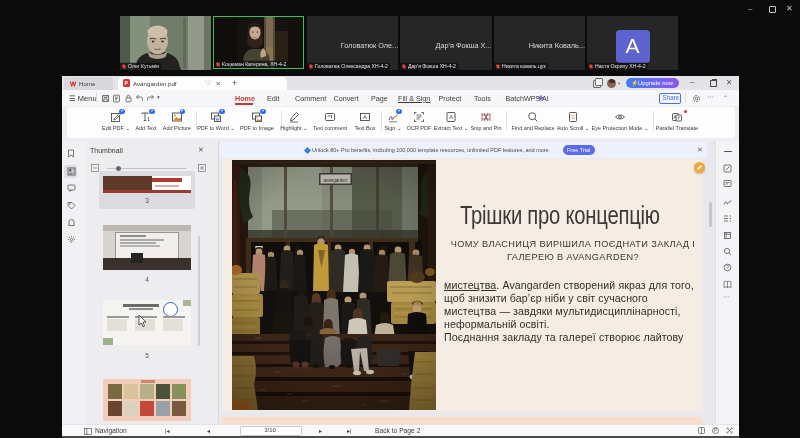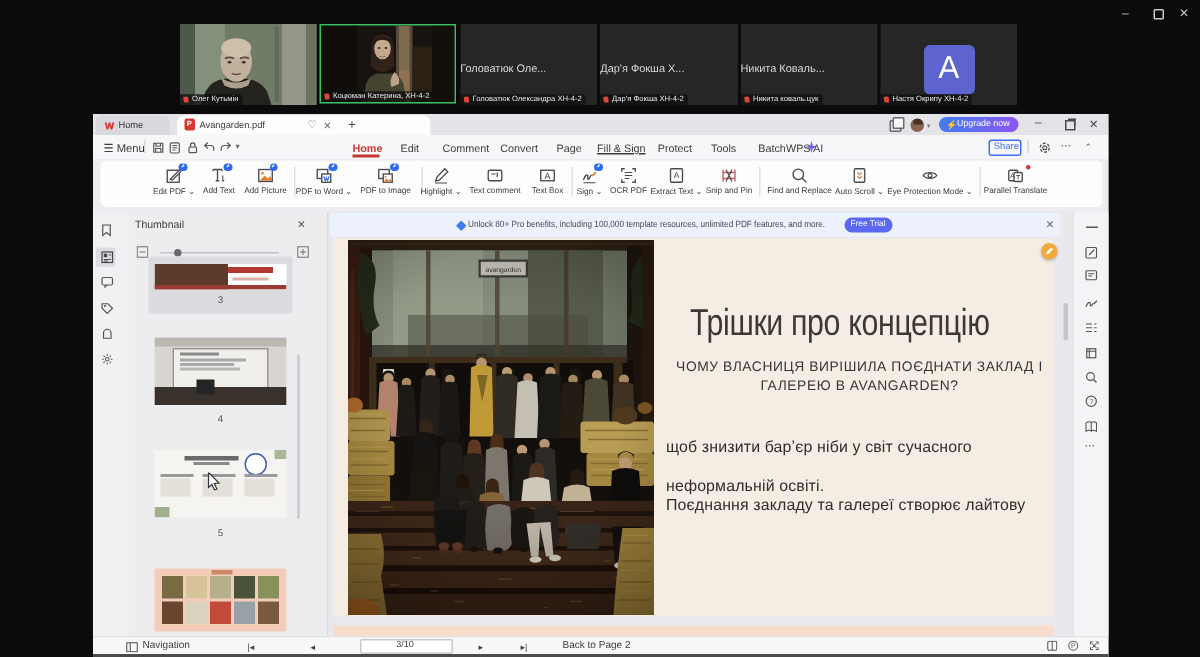--- a/index.html
+++ b/index.html
@@ -1,20 +1,20 @@
 <!DOCTYPE html>
 <html><head>
 <meta charset="utf-8">
 <style>
   html,body{margin:0;padding:0;}
   body{width:800px;height:438px;background:#0b0b0b;font-family:"Liberation Sans",sans-serif;position:relative;overflow:hidden;}
   .abs{position:absolute;}
   
   .tile{position:absolute;top:16px;height:54px;width:91.4px;background:#262626;overflow:hidden;}
-  .tile .cname{position:absolute;top:24.5px;left:0;right:0;text-align:left;color:#d8d8d8;font-size:7.3px;}
+  .tile .cname{position:absolute;top:24.5px;left:0;right:0;text-align:right;color:#d8d8d8;font-size:7.3px;}
   .vlabel{position:absolute;left:0;bottom:0;height:9px;background:rgba(16,16,16,.8);color:#e8e8e8;font-size:6.4px;line-height:9px;padding:0 3px 0 10px;white-space:nowrap;border-radius:0 2px 0 0;transform:scale(.8);transform-origin:left bottom;}
   .micico{position:absolute;left:3px;top:2px;width:4px;height:5px;background:#e0453a;border-radius:1.6px;}
   .micico::after{content:"";position:absolute;left:-1.2px;top:1.6px;width:5.6px;height:.9px;background:#e0453a;transform:rotate(45deg);}
   
   .winctl{position:absolute;color:#c9c9c9;font-size:9px;}
   
   #win{position:absolute;left:62px;top:76px;width:677px;height:362px;background:#edecf1;overflow:hidden;}
   #tabbar{position:absolute;left:0;top:0;width:677px;height:14px;background:#e4e3e7;}
   #menurow{position:absolute;left:0;top:14px;width:677px;height:16px;background:#f7f6f8;}
   #ribbon{position:absolute;left:0;top:30px;width:677px;height:35px;background:#edecf1;}
@@ -652,21 +652,23 @@
       <path d="M183 202 h19 M182 214 h20 M181 228 h21 M180 240 h22" stroke="#7d662c" stroke-width="1" opacity=".8"></path>
       <path d="M184 197 h17 M182 220 h19 M181 234 h20" stroke="#c2a75e" stroke-width=".5" opacity=".6"></path>
       <ellipse cx="8" cy="247" rx="12" ry="8" fill="#a8641f"></ellipse>
     </svg>
     <div style="position:absolute;left:0;top:0;width:204px;height:250px;background:linear-gradient(180deg,rgba(0,0,0,.10),rgba(0,0,0,0) 18%,rgba(0,0,0,0) 70%,rgba(20,8,4,.25)),radial-gradient(ellipse at 50% 45%,rgba(0,0,0,0) 55%,rgba(10,5,2,.22));"></div>
     </div>
 
     <div class="abs" id="slidetext" style="left:222px;top:18px;width:258px;height:252px;color:#37322e;">
       <div class="abs" id="title" style="left:19px;top:41.5px;width:200px;font-size:25px;color:#3d3835;white-space:nowrap;letter-spacing:-.3px;transform:scaleX(.81);transform-origin:left top;">Трішки про концепцію</div>
       <div class="abs" style="left:4px;top:79px;width:256px;text-align:center;font-size:9.2px;letter-spacing:.4px;color:#3a3531;line-height:13.2px;">ЧОМУ ВЛАСНИЦЯ ВИРІШИЛА ПОЄДНАТИ ЗАКЛАД І<br>ГАЛЕРЕЮ В AVANGARDEN?</div>
+      <div class="bodyline" style="top:120px;"><span class="ul">мистецтва</span>. Avangarden створений якраз для того,</div>
       <div class="bodyline" style="top:133px;">щоб знизити барʼєр ніби у світ сучасного</div>
+      <div class="bodyline" style="top:146px;">мистецтва — завдяки мультидисциплінарності,</div>
       <div class="bodyline" style="top:159px;">неформальній освіті.</div>
       <div class="bodyline" style="top:172px;">Поєднання закладу та галереї створює лайтову</div>
     </div>
 
     <div class="abs" style="left:474.5px;top:20.5px;width:11px;height:11px;border-radius:50%;background:#f2a93b;box-shadow:0 1px 2px rgba(0,0,0,.25);"></div>
     <svg class="abs" style="left:477.5px;top:23.5px;" width="5" height="5" viewBox="0 0 5 5">
         <path d="M0 5 L1 2.8 L3.8 0 L5 1.2 L2.2 4 Z" fill="#fff"></path>
       </svg>
 
     <div class="abs" style="left:490px;top:61px;width:3px;height:25px;background:#c6c6ca;border-radius:1.5px;"></div>

